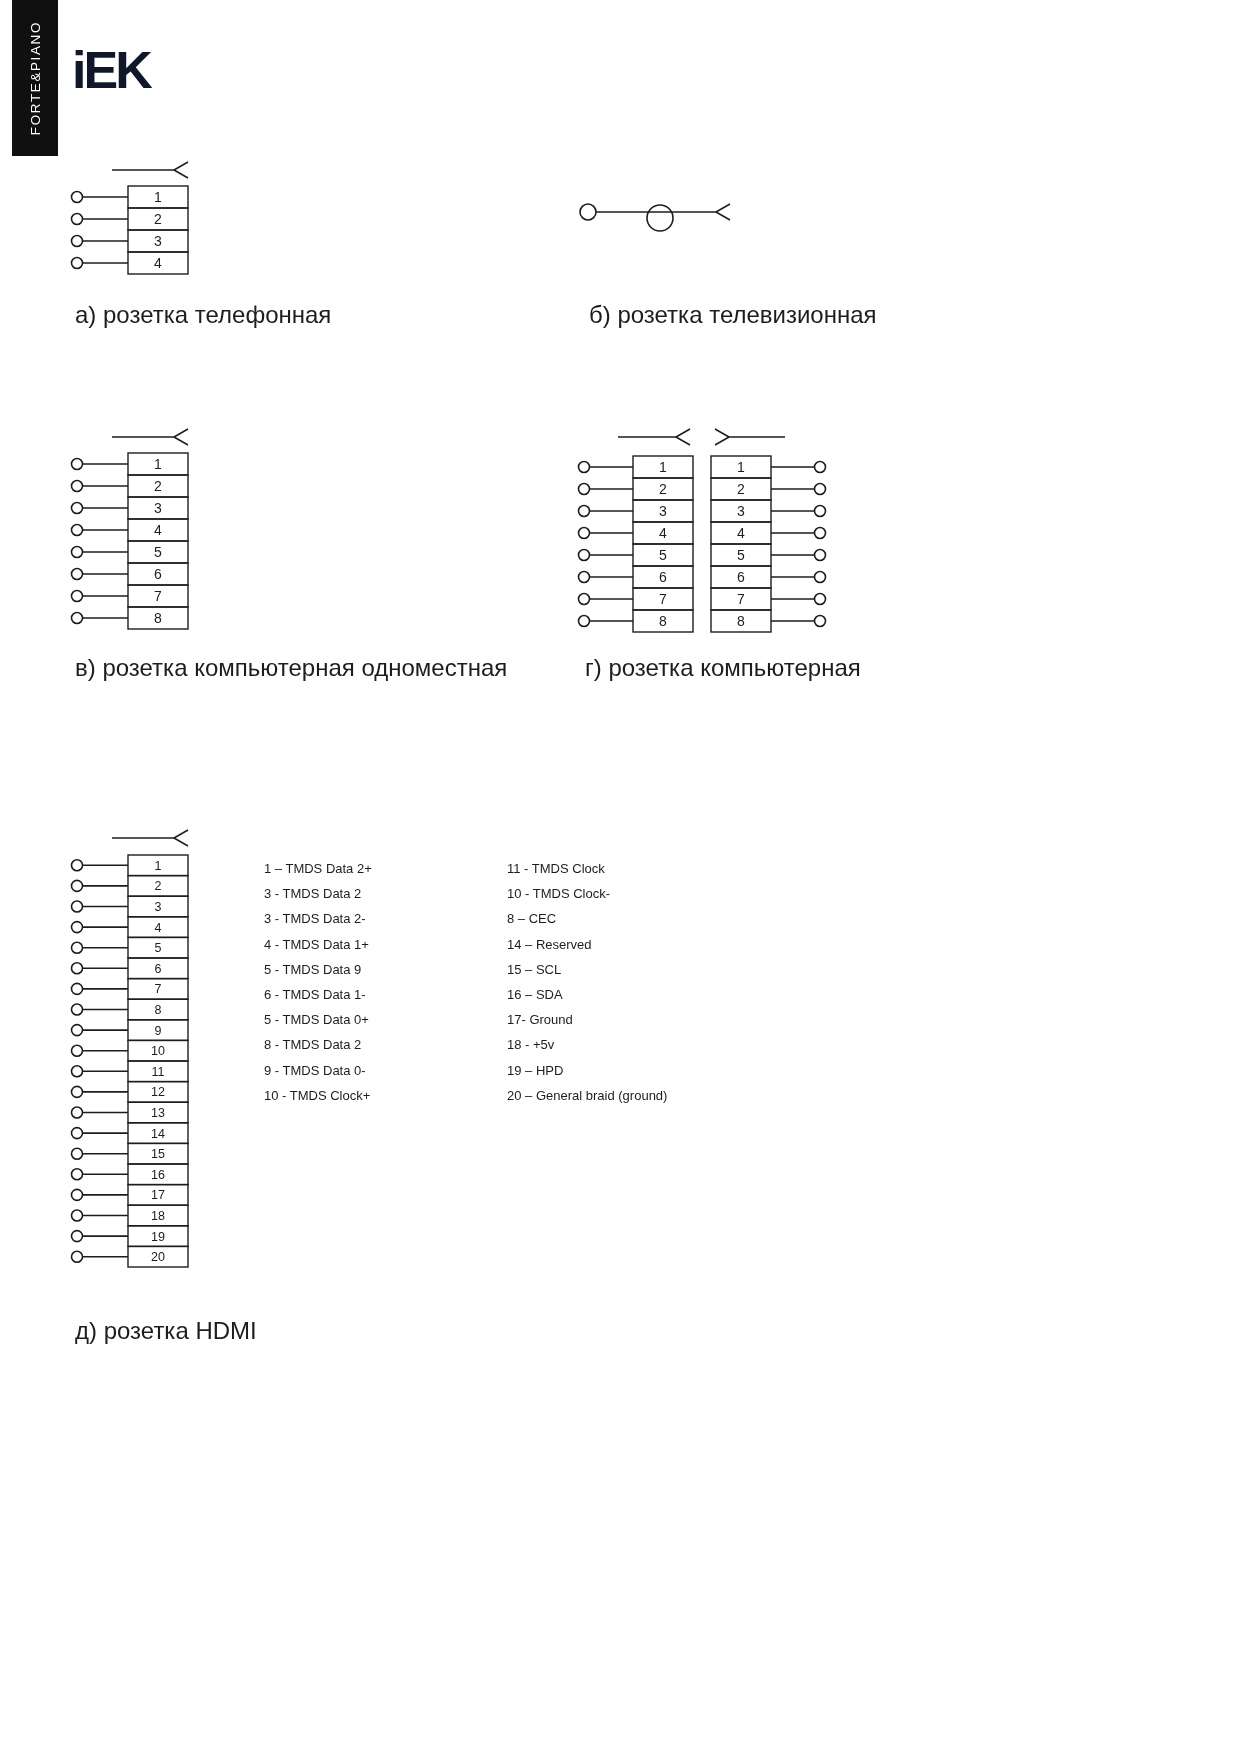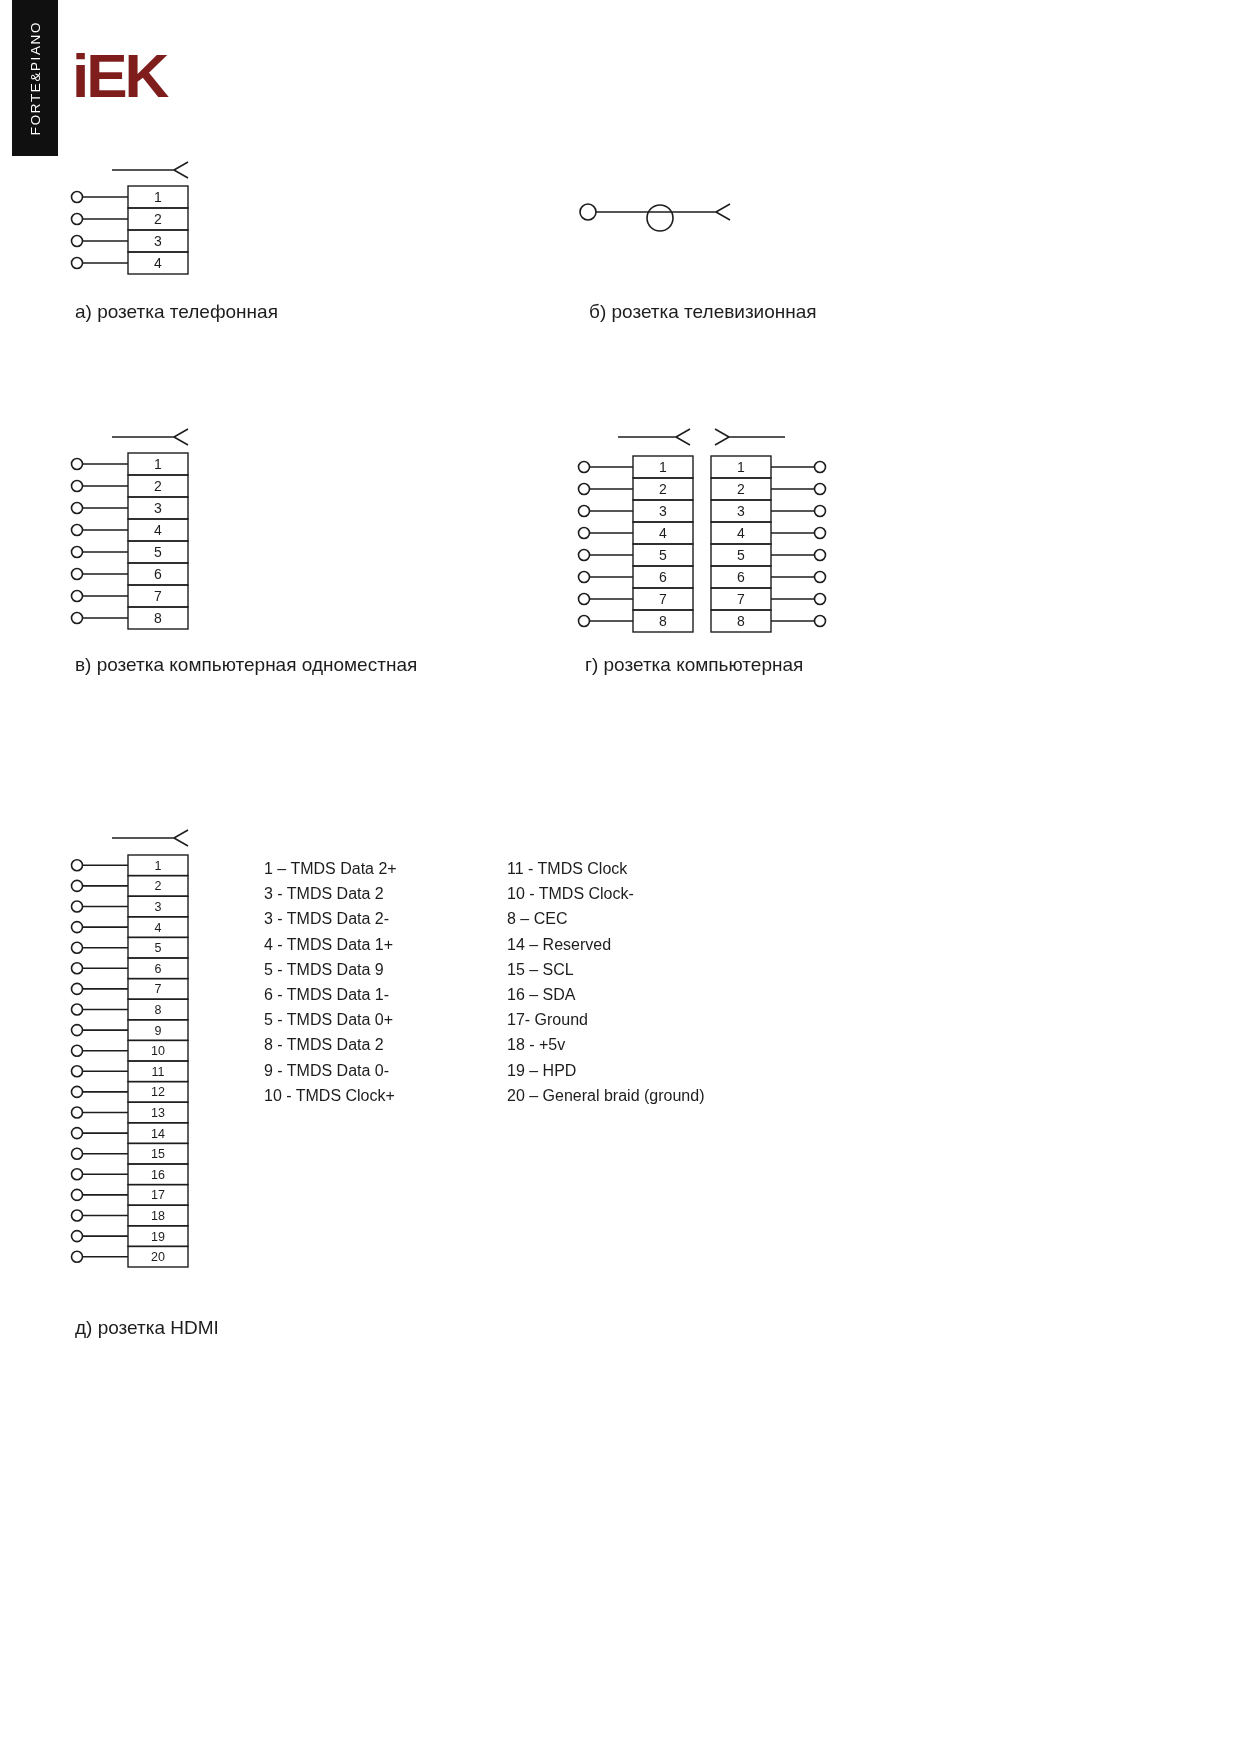--- a/index.html
+++ b/index.html
@@ -1,25 +1,25 @@
 <!DOCTYPE html>
 <html><head>
 <meta charset="utf-8">
 <style>
   *{margin:0;padding:0;box-sizing:border-box}
   html,body{background:#ffffff}
   body{font-family:"Liberation Sans","DejaVu Sans",sans-serif;color:#1d1d1d}
   .page{position:relative;width:1239px;height:1746px;background:#ffffff;overflow:hidden}
   .sidebar{position:absolute;left:12px;top:0;width:46px;height:156px;background:#101010;display:flex;align-items:center;justify-content:center}
   .sidebar-text{writing-mode:vertical-rl;transform:rotate(180deg);color:#ffffff;font-size:13.5px;letter-spacing:1.6px;white-space:nowrap}
-  .logo{position:absolute;left:72px;top:40px;font-size:62px;font-weight:bold;letter-spacing:-3px;color:#7f1d1d}
+  .logo{position:absolute;left:72px;top:40px;font-size:52px;font-weight:bold;letter-spacing:-3px;color:#0f172a}
   .diag{position:absolute}
   svg text{font-family:"Liberation Sans","DejaVu Sans",sans-serif}
-  .diag-label{position:absolute;font-size:19px;white-space:nowrap}
-  .pin-col{position:absolute;font-size:16px;line-height:25.2px;white-space:nowrap}
+  .diag-label{position:absolute;font-size:24px;white-space:nowrap}
+  .pin-col{position:absolute;font-size:13px;line-height:25.2px;white-space:nowrap}
   .caption{position:absolute;left:110px;top:1410px;font-size:20.5px;white-space:nowrap}
 </style>
 </head>
 <body>
 
 <div class="page">
 
   <div class="sidebar">
     <span class="sidebar-text">FORTE&amp;PIANO</span>
   </div>

